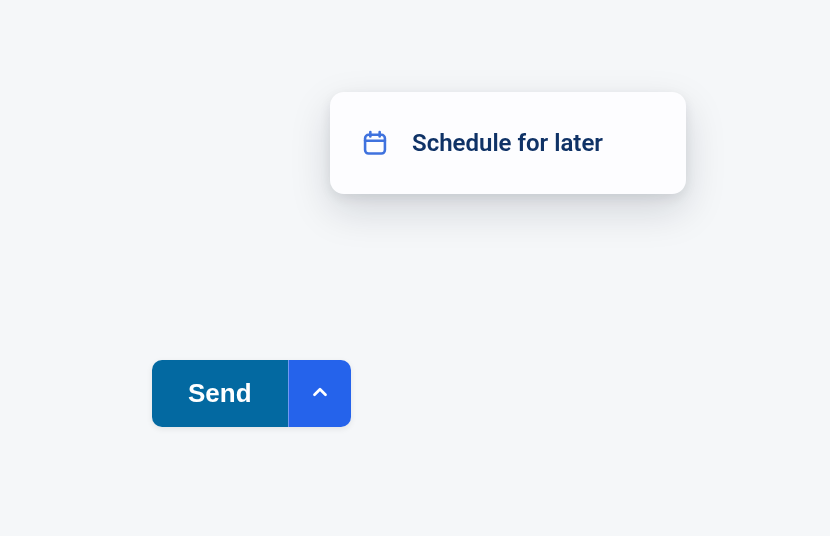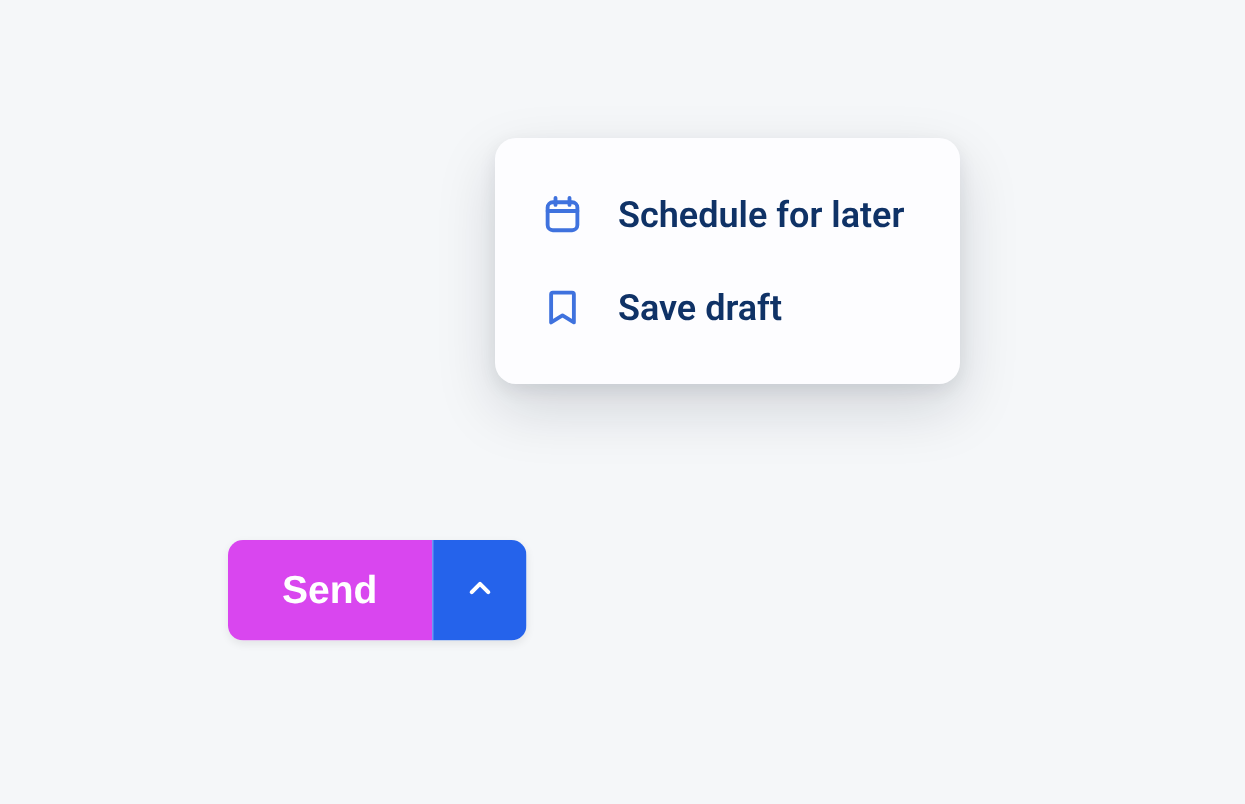--- a/index.html
+++ b/index.html
@@ -17,21 +17,21 @@
     .split-button {
       position: absolute;
       left: 152px;
       top: 360px;
       display: flex;
       border-radius: 10px;
       overflow: hidden;
       box-shadow: 0 2px 6px rgba(0,0,0,0.08);
     }
     .split-button-main {
-      background: #d946ef;
+      background: #0369a1;
       color: #ffffff;
       border: none;
       padding: 18px 36px;
       font-size: 26px;
       font-weight: 600;
       cursor: pointer;
       display: flex;
       align-items: center;
       justify-content: center;
     }
@@ -47,21 +47,21 @@
       justify-content: center;
     }
     .dropdown-menu {
       position: absolute;
       left: 330px;
       top: 92px;
       background: #fdfdff;
       border-radius: 14px;
       box-shadow: 0 16px 40px rgba(15, 23, 42, 0.15), 0 4px 12px rgba(15, 23, 42, 0.08);
       padding: 20px 0;
-      width: 310px;
+      width: 356px;
     }
     .dropdown-item {
       display: flex;
       align-items: center;
       gap: 22px;
       padding: 16px 30px;
       cursor: pointer;
       color: #0f3266;
       font-size: 24px;
       font-weight: 600;
@@ -100,21 +100,13 @@
     <span class="icon-slot">
       <svg viewBox="0 0 24 24" fill="none" stroke="currentColor" stroke-width="2.2" stroke-linecap="round" stroke-linejoin="round">
         <rect x="3.5" y="5" width="17" height="16" rx="3"></rect>
         <line x1="8" y1="2.5" x2="8" y2="6.5"></line>
         <line x1="16" y1="2.5" x2="16" y2="6.5"></line>
         <line x1="3.5" y1="10" x2="20.5" y2="10"></line>
       </svg>
     </span>
     <span>Schedule for later</span>
   </div>
-  <div class="dropdown-item">
-    <span class="icon-slot">
-      <svg viewBox="0 0 24 24" fill="none" stroke="currentColor" stroke-width="2.2" stroke-linecap="round" stroke-linejoin="round">
-        <path d="M6.5 3.5h11a1 1 0 0 1 1 1v16l-6.5-4-6.5 4v-16a1 1 0 0 1 1-1z"></path>
-      </svg>
-    </span>
-    <span>Save draft</span>
-  </div>
 </div>
 
 </body></html>

